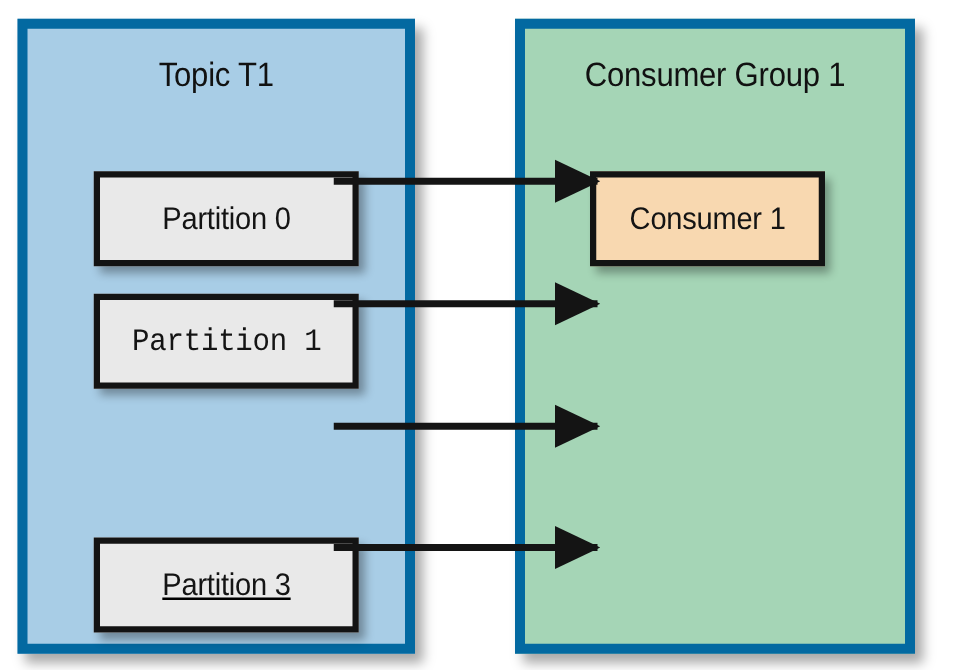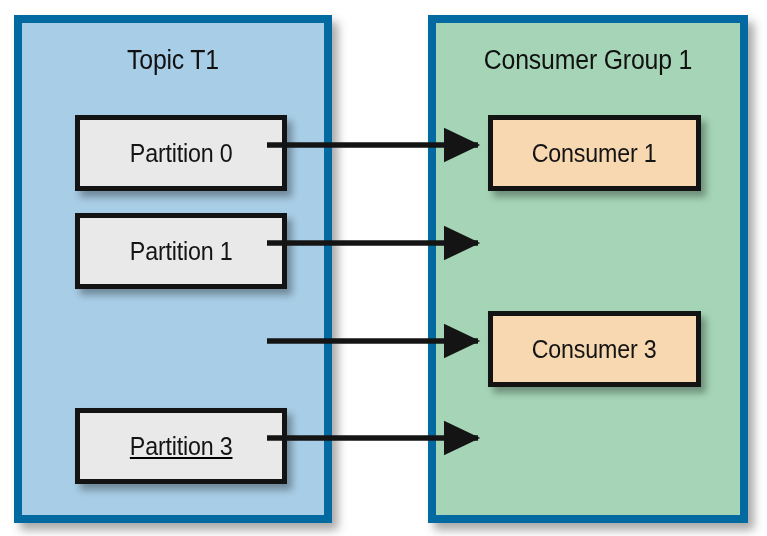--- a/index.html
+++ b/index.html
@@ -31,21 +31,21 @@
     box-shadow: 6px 7px 9px rgba(0,0,0,0.34);
   }
   #panel-topic {
     left: 14px;
     top: 15px;
     width: 318px;
     height: 508px;
     background: #a8cde6;
   }
   #panel-group {
-    left: 428px;
+    left: 412px;
     top: 15px;
     width: 320px;
     height: 508px;
     background: #a5d5b6;
   }
 
   .panel-title {
     position: absolute;
     left: 0;
     right: 0;
@@ -61,46 +61,47 @@
 
   
   .box {
     position: absolute;
     border: 5px solid #131313;
     box-sizing: border-box;
     display: flex;
     align-items: center;
     justify-content: center;
     box-shadow: 5px 6px 7px rgba(0,0,0,0.33);
+    margin-top: 22px;
   }
   .box-label {
     color: #141414;
     font-size: 25px;
     font-weight: 400;
     letter-spacing: -0.2px;
     transform: scaleX(0.93);
     white-space: nowrap;
   }
 
   .partition-box {
     left: 53px;
     width: 212px;
     height: 76px;
     background: #e9e9e9;
   }
   .consumer-box {
     left: 52px;
-    width: 213px;
+    width: 188px;
     height: 76px;
     background: #f8d8b0;
   }
 
   
   .slot-0 { top: 92px; }
-  .slot-1 { top: 190px; }
+  .slot-1 { top: 190px; font-family: Liberation Mono, monospace; }
   .slot-2 { top: 288px; }
   .slot-3 { top: 385px; text-decoration: underline; }
 
   
   #connectors {
     position: absolute;
     left: 0;
     top: 0;
     width: 767px;
     height: 536px;
@@ -125,23 +126,20 @@
       <span class="box-label">Partition 3</span>
     </div>
   </div>
 
   <div class="panel" id="panel-group">
     <div class="panel-title">Consumer Group 1</div>
 
     <div class="box consumer-box slot-0">
       <span class="box-label">Consumer 1</span>
     </div>
-    <div class="box consumer-box slot-2">
-      <span class="box-label">Consumer 3</span>
-    </div>
   </div>
 
   <svg id="connectors" viewBox="0 0 767 536">
     <defs>
       <marker id="arrowhead" markerWidth="7" markerHeight="7" refX="6.2" refY="3.5" orient="auto" markerUnits="strokeWidth">
         <path d="M0,0.35 L6.6,3.5 L0,6.65 Z" fill="#141414"></path>
       </marker>
     </defs>
     <g stroke="#141414" stroke-width="5.5" fill="none" marker-end="url(#arrowhead)">
       <line x1="267" y1="145" x2="478" y2="145"></line>

